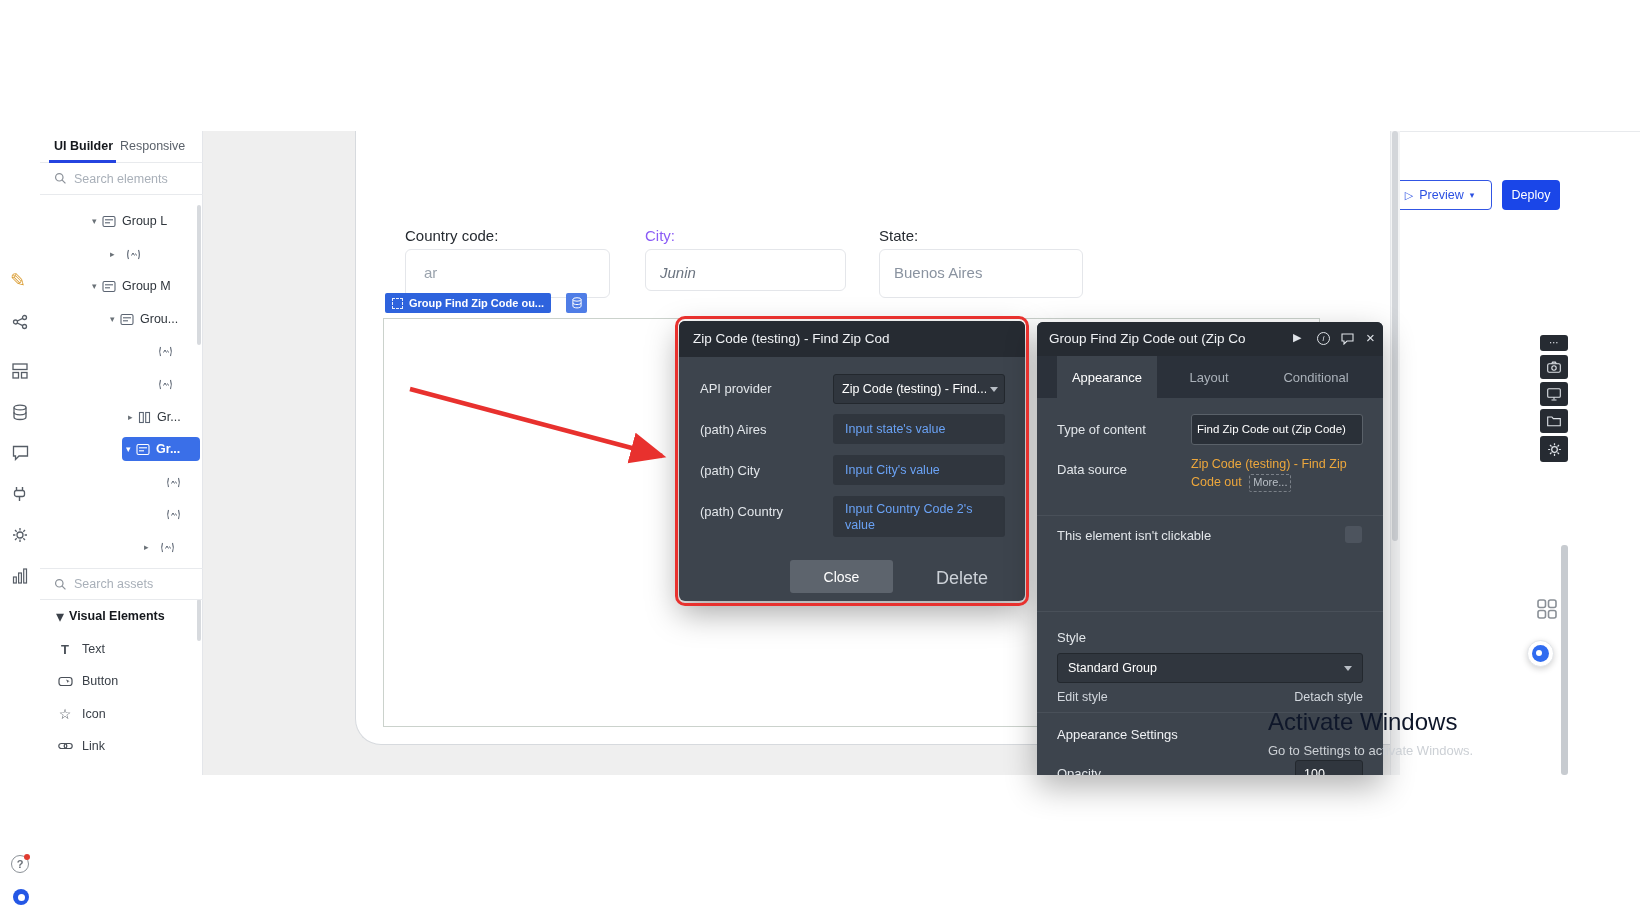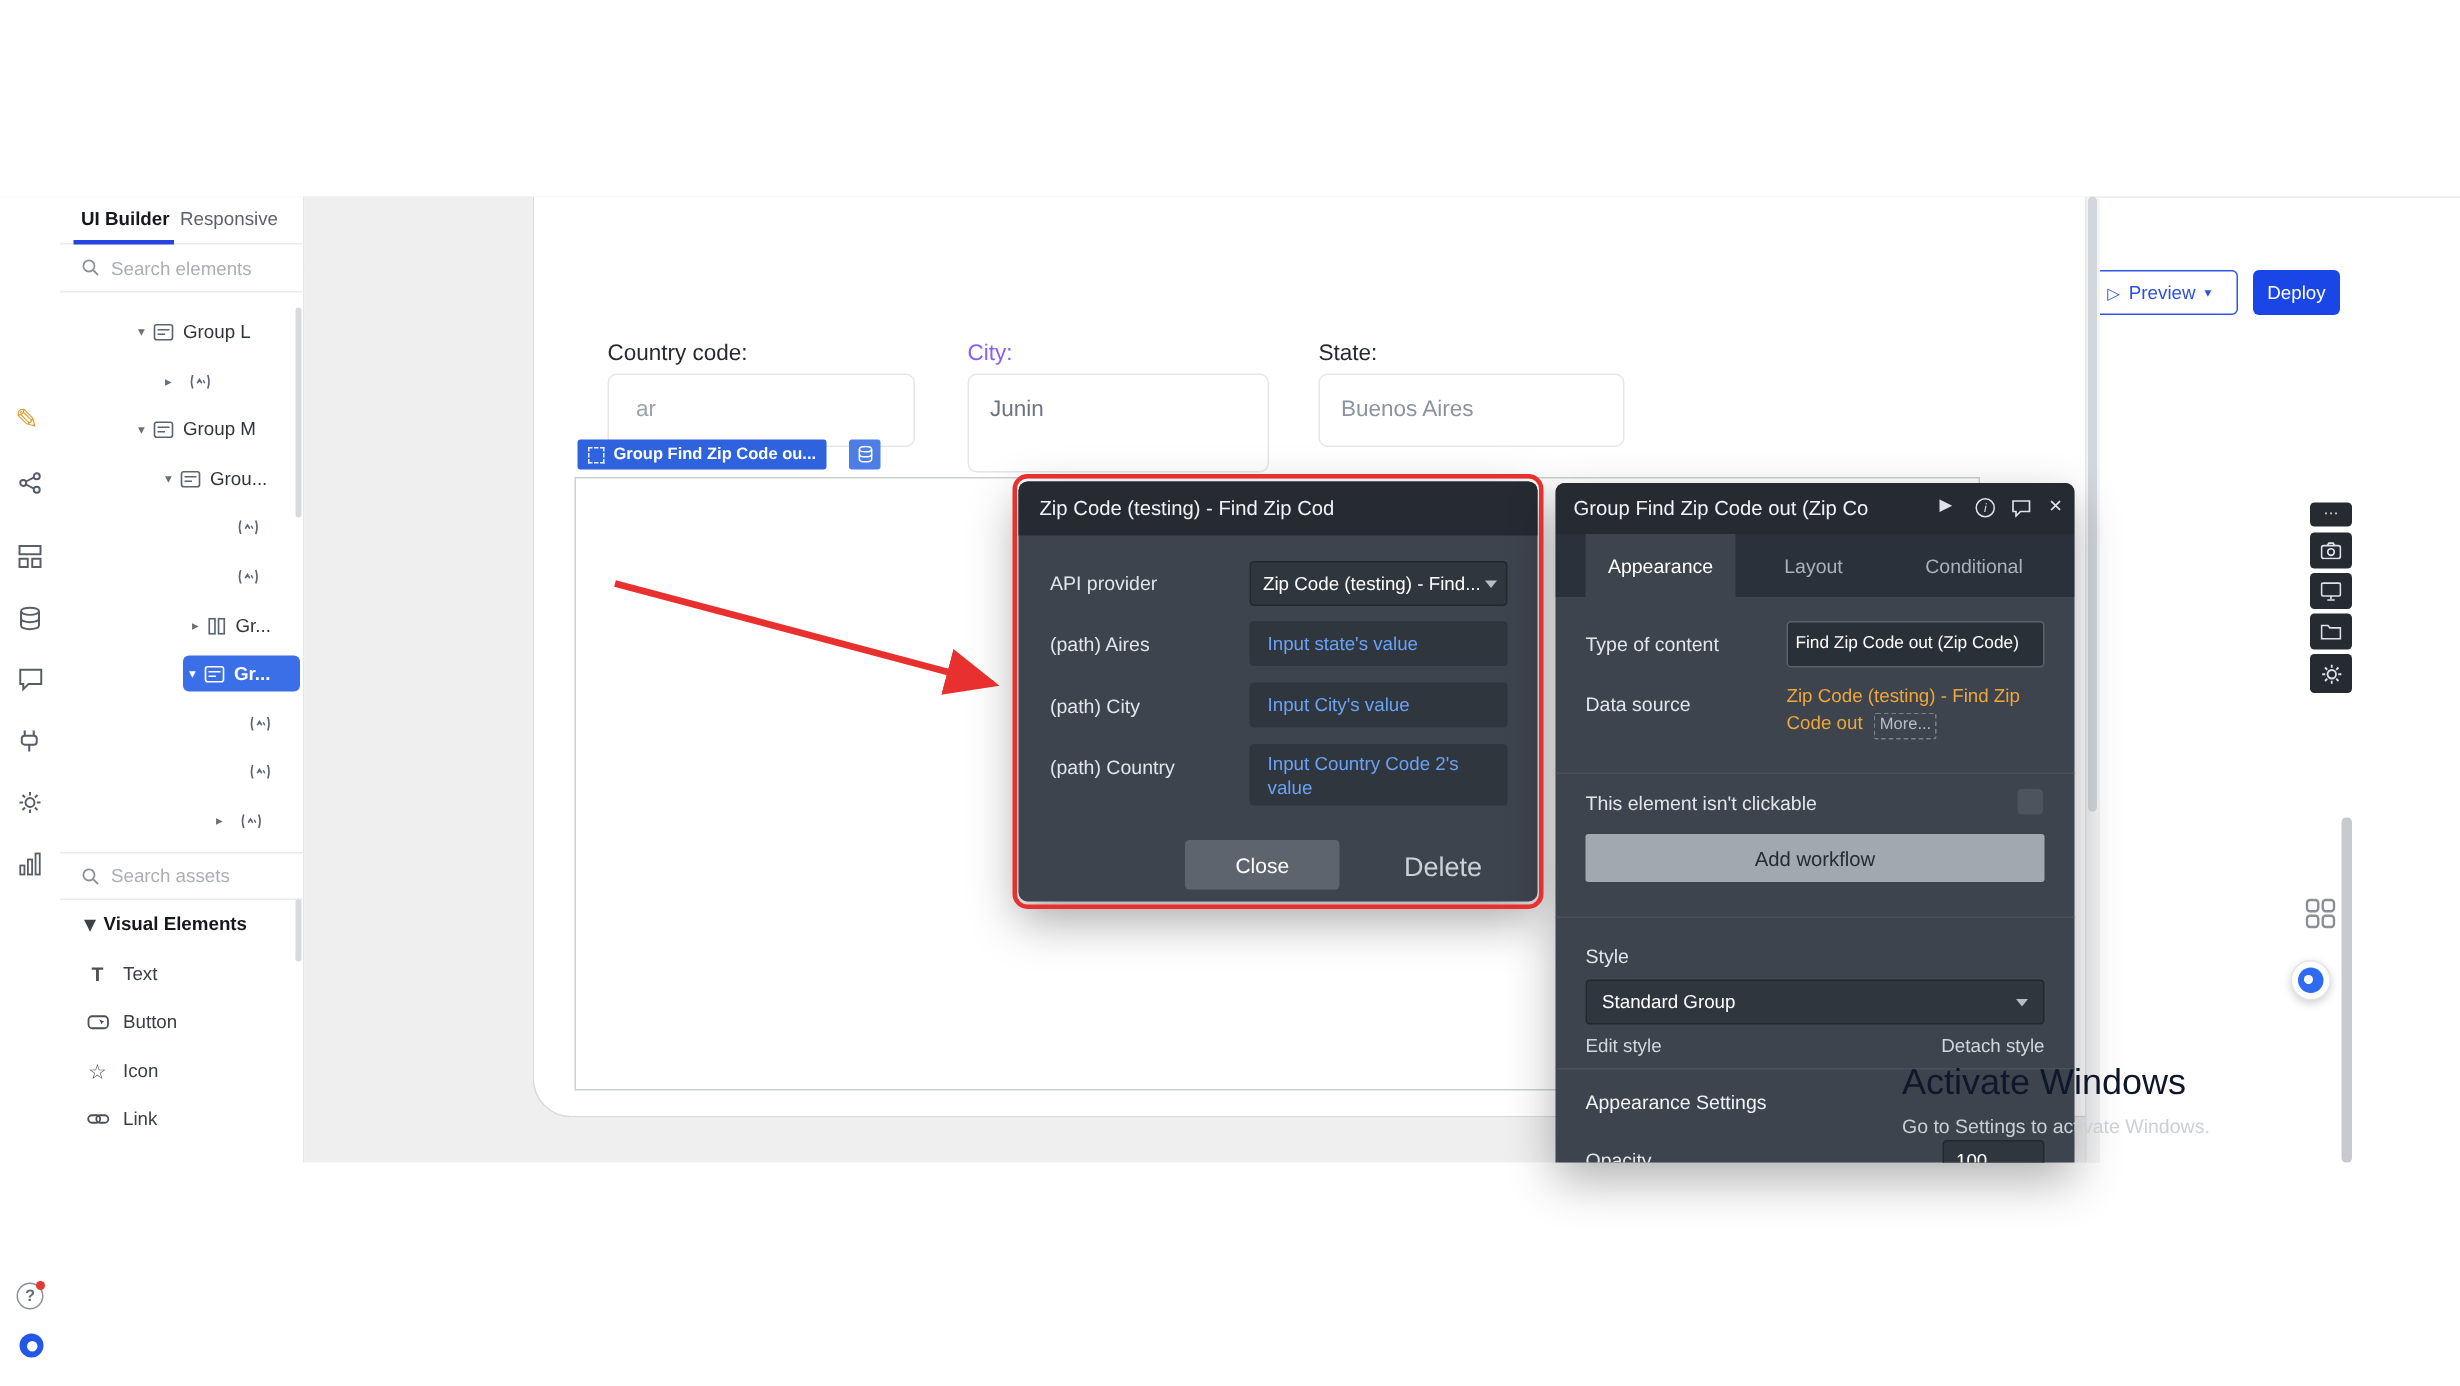--- a/index.html
+++ b/index.html
@@ -341,21 +341,21 @@
 
   <div class="abs" style="left:355px;top:131px;width:1037px;height:614px;background:#fff;border-left:1px solid #d7dade;border-bottom:1px solid #d7dade;border-bottom-left-radius:26px;box-sizing:border-box;"></div>
 
   <div class="abs" style="left:383px;top:318px;width:937px;height:409px;border:1px solid #cbd2cc;box-sizing:border-box;"></div>
 
   <div class="abs" style="left:405px;top:227px;font-size:15px;color:#262b31;">Country code:</div>
   <div class="abs" style="left:405px;top:249px;width:205px;height:49px;background:#fff;border:1px solid #e4e6ea;border-radius:6px;box-sizing:border-box;">
     <span style="display:block;margin:14px 0 0 18px;font-size:15px;color:#9aa3ad;">ar</span>
   </div>
   <div class="abs" style="left:645px;top:227px;font-size:15px;color:#8b5cf6;">City:</div>
-  <div class="abs" style="left:645px;top:249px;width:201px;height:66px;background:#fff;border:1px solid #e4e6ea;border-radius:6px;box-sizing:border-box;">
+  <div class="abs" style="left:645px;top:249px;width:201px;height:42px;background:#fff;border:1px solid #e4e6ea;border-radius:6px;box-sizing:border-box;font-style:italic;">
     <span style="display:block;margin:14px 0 0 14px;font-size:15px;color:#6b7480;">Junin</span>
   </div>
   <div class="abs" style="left:879px;top:227px;font-size:15px;color:#262b31;">State:</div>
   <div class="abs" style="left:879px;top:249px;width:204px;height:49px;background:#fff;border:1px solid #e4e6ea;border-radius:6px;box-sizing:border-box;">
     <span style="display:block;margin:14px 0 0 14px;font-size:15px;color:#8a93a0;">Buenos Aires</span>
   </div>
 
   <div class="abs flex" style="left:385px;top:293px;height:20px;background:#2e63dd;border-radius:2px;padding:0 7px;">
     <span style="width:9px;height:9px;border:1px dashed rgba(255,255,255,0.9);"></span>
     <span style="font-size:11px;font-weight:bold;color:#fff;margin-left:6px;white-space:nowrap;">Group Find Zip Code ou...</span>
@@ -441,23 +441,20 @@
     <div class="abs" style="left:154px;top:133px;width:178px;font-size:12.5px;line-height:1.45;color:#eda73c;">
       <span>Zip Code (testing) - Find Zip Code out</span>
       <span style="display:inline-block;border:1px dashed #7a8088;border-radius:2px;color:#b9bfc6;font-size:11px;padding:0 3px;margin-left:4px;">More...</span>
     </div>
 
     <div class="divider2" style="top:193px;"></div>
 
     <span class="plabel" style="left:20px;top:206px;">This element isn't clickable</span>
     <span class="abs" style="left:308px;top:204px;width:17px;height:17px;background:#4d545e;border-radius:3px;"></span>
 
-    <div class="abs" style="left:20px;top:234px;width:306px;height:32px;background:#a2a8af;border-radius:2px;display:flex;align-items:center;justify-content:center;">
-      <span style="font-size:13.5px;color:#272c33;font-weight:500;">Add workflow</span>
-    </div>
 
     <div class="divider2" style="top:289px;"></div>
 
     <span class="plabel" style="left:20px;top:308px;">Style</span>
     <div class="abs dkselect" style="left:20px;top:331px;width:306px;height:30px;">
       <span style="display:block;padding-left:10px;line-height:28px;">Standard Group</span>
       <span class="abs tri" style="right:10px;top:12px;"></span>
     </div>
     <span class="abs" style="left:20px;top:368px;font-size:12.5px;color:#d2d7dd;">Edit style</span>
     <span class="abs" style="right:20px;top:368px;font-size:12.5px;color:#d2d7dd;">Detach style</span>

